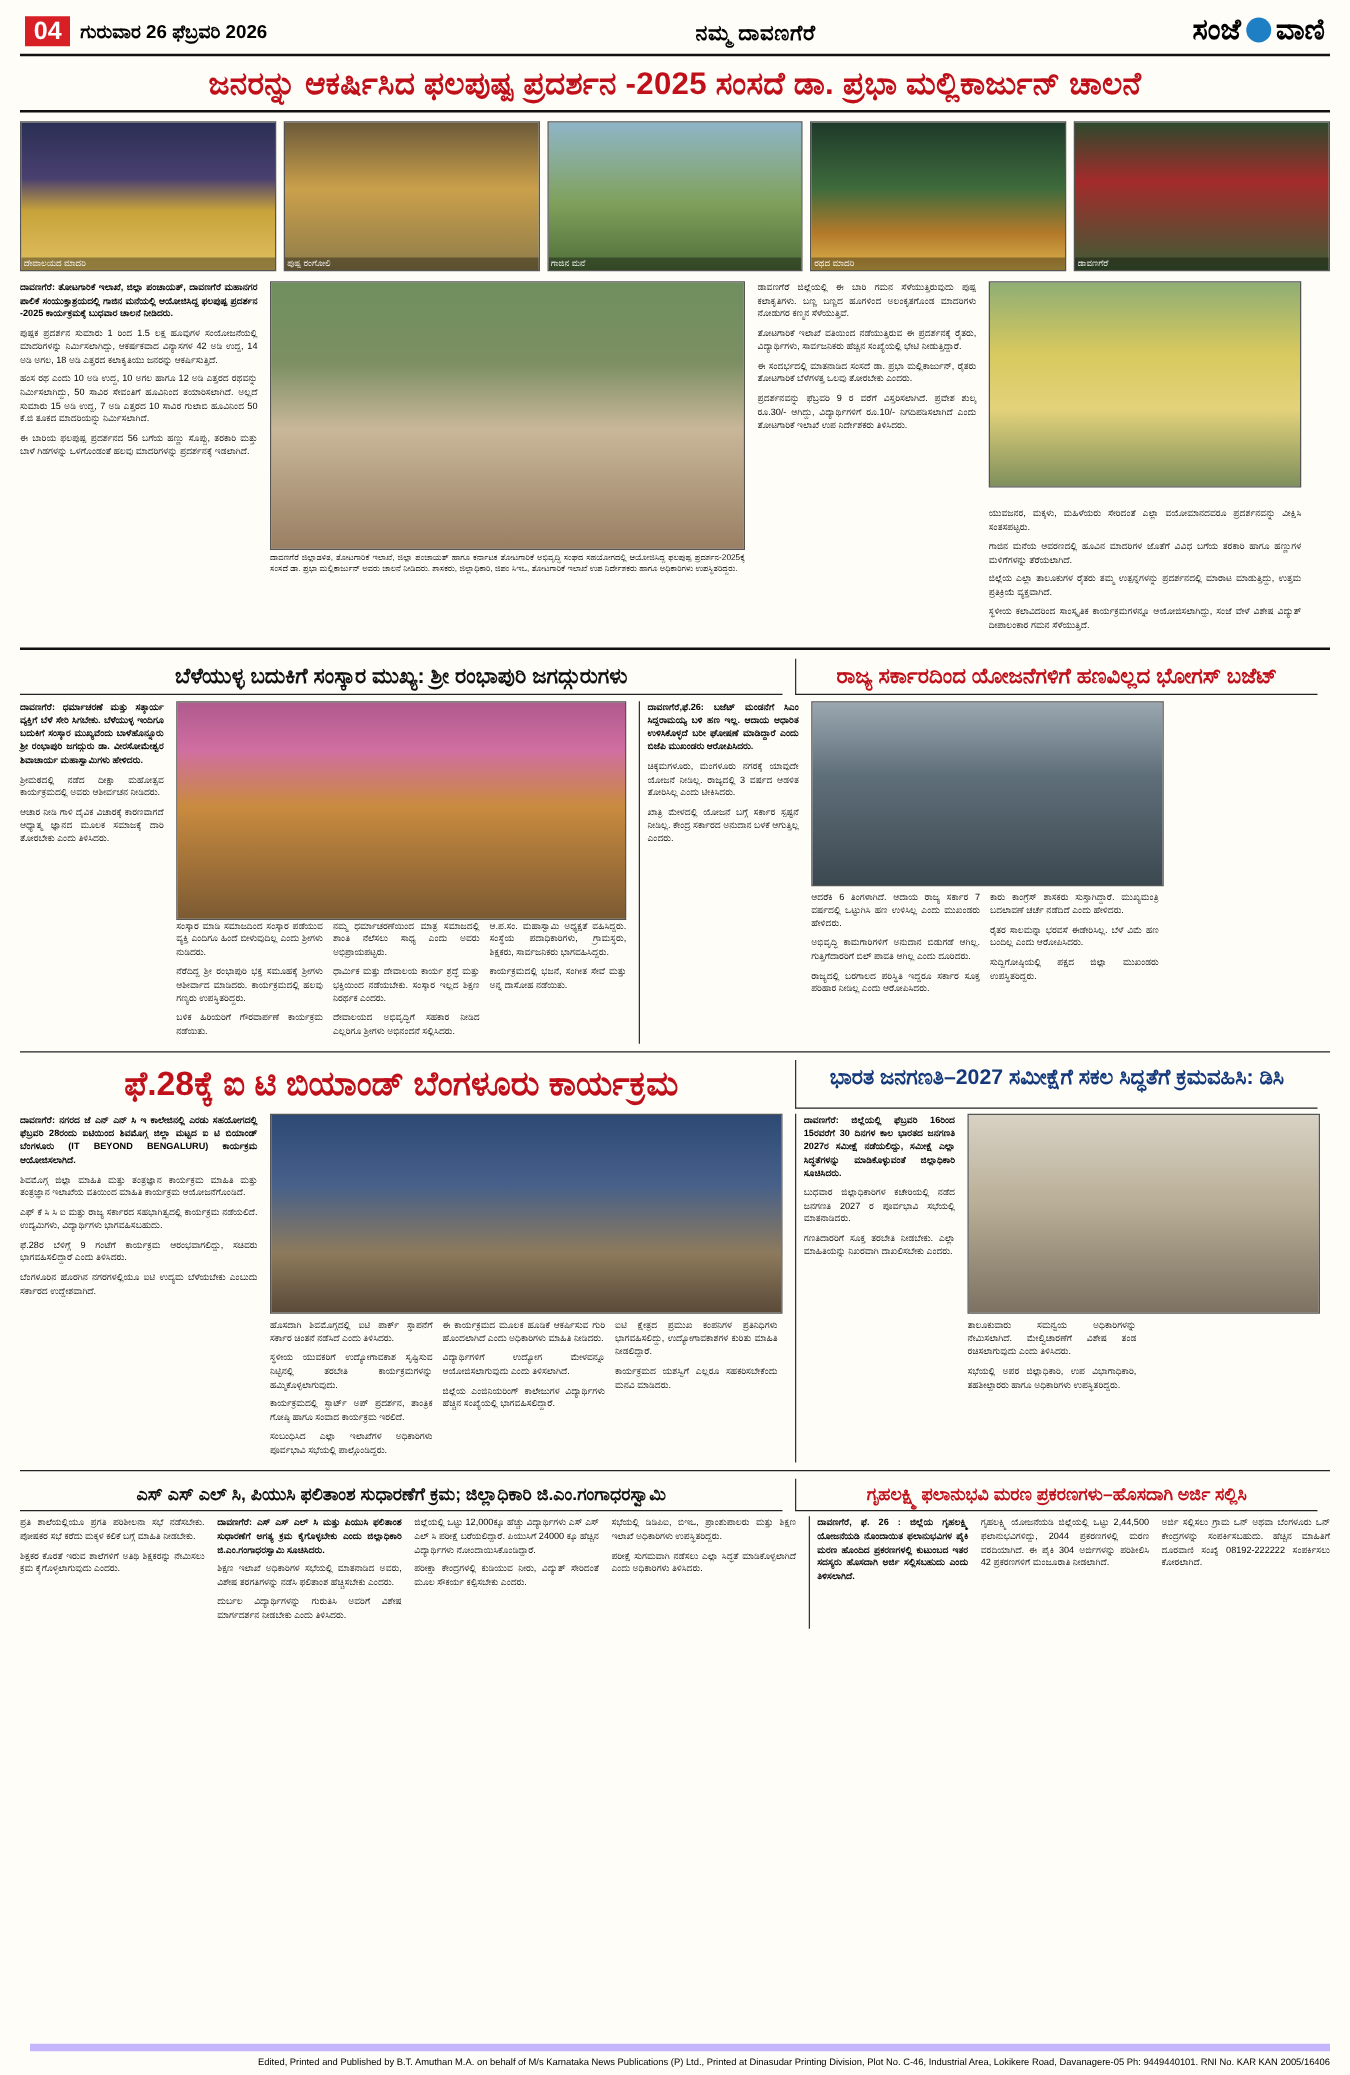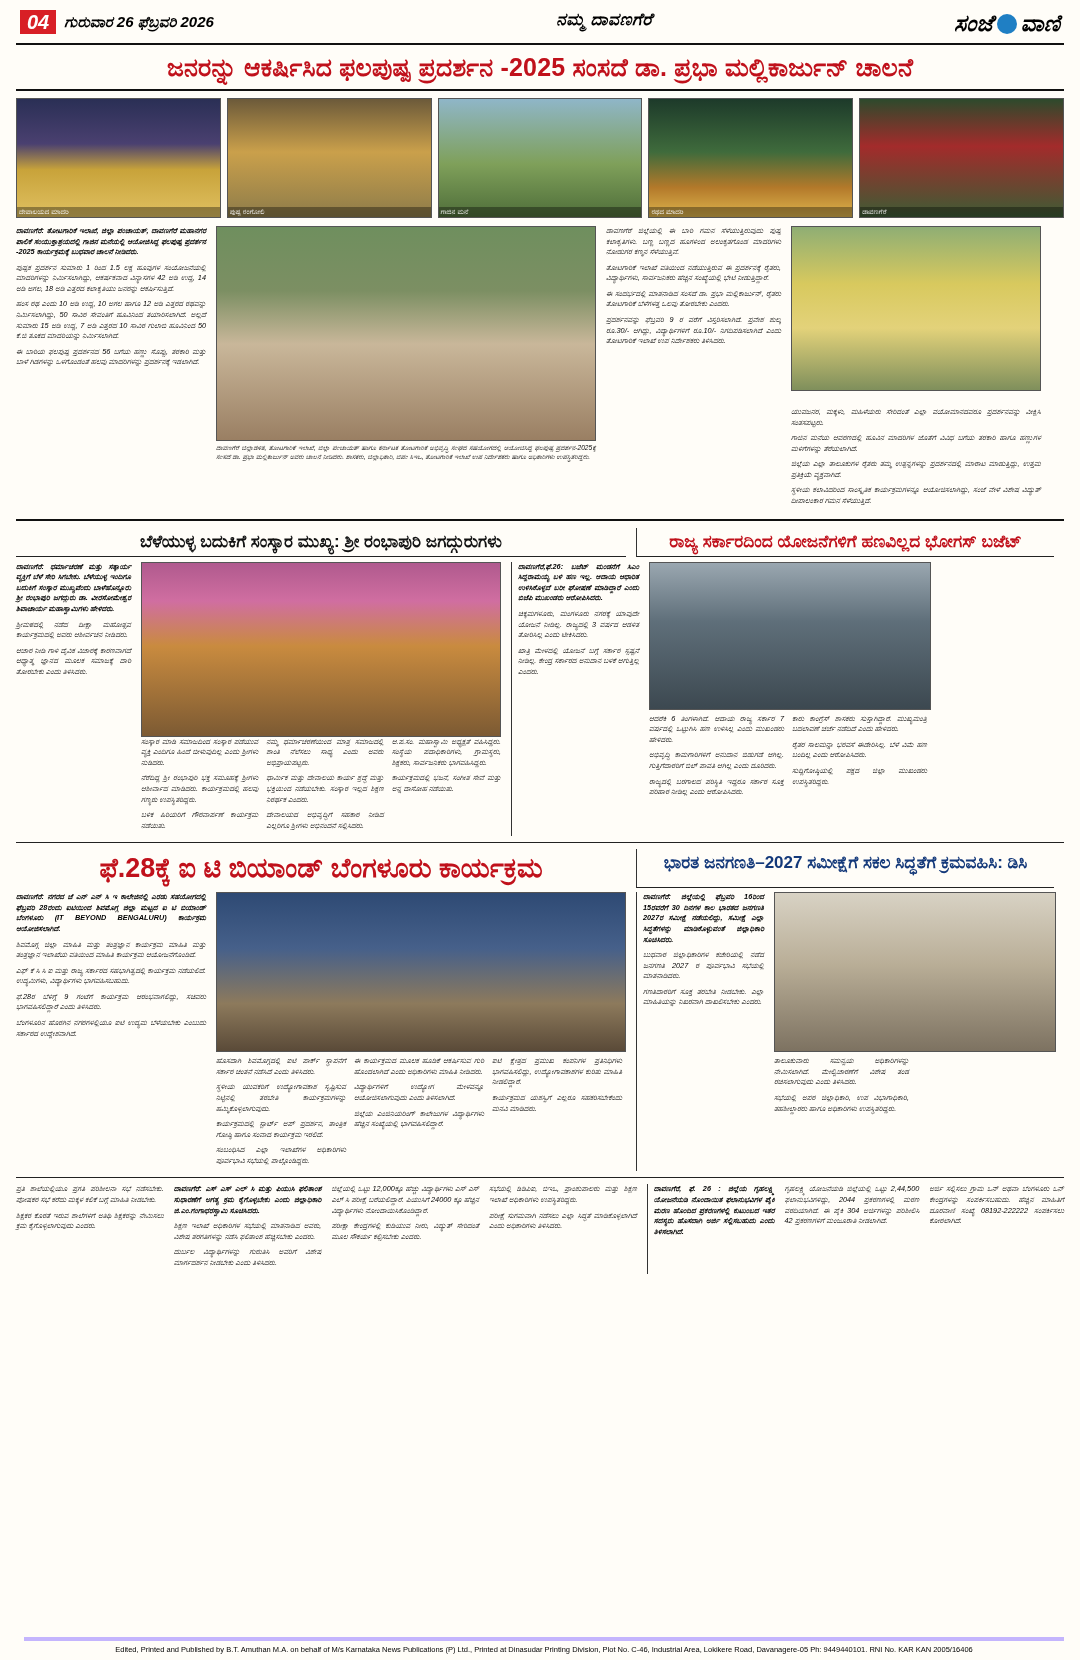--- a/index.html
+++ b/index.html
@@ -7,22 +7,22 @@
   body {
     width:1080px; height:1660px;
     background:#fffdf8;
     font-family:"Liberation Sans", sans-serif;
     color:#000;
     overflow:hidden;
   }
   .page { position:relative; width:1080px; height:1660px; padding:0 16px; }
 
   
-  .masthead { display:flex; align-items:flex-start; justify-content:space-between;
-              padding:10px 4px 6px 4px; border-bottom:2px solid #111;font-style:italic; }
+  .masthead { display:flex; align-items:flex-end; justify-content:space-between;
+              padding:10px 4px 6px 4px; border-bottom:2px solid #111; }
   .mh-left { display:flex; align-items:center; gap:8px; }
   .pagenum { background:#d81f26; color:#fff; font-weight:bold; font-size:20px;
              padding:2px 7px; line-height:1; }
   .mh-date { font-size:15px; font-weight:bold; }
   .mh-center { font-size:17px; font-weight:bold; letter-spacing:.5px;margin-left:41px; }
   .mh-right { display:flex; align-items:center; gap:4px; font-size:23px; font-weight:bold; }
   .mh-globe { width:20px; height:20px; border-radius:50%; background:#1f7fc4; display:inline-block; }
 
   
   .headline { text-align:center; font-size:25px; font-weight:bold; color:#c0111b;
@@ -33,21 +33,21 @@
   .ph { flex:1; border:1px solid #555; height:120px; position:relative; overflow:hidden; }
   .ph .cap { position:absolute; bottom:0; left:0; right:0; font-size:7px; color:#fff;
              background:rgba(0,0,0,.35); padding:1px 2px; }
   .p1 { background:linear-gradient(180deg,#2a2f55 0%,#4a4070 38%,#c8a33a 60%,#e0c061 100%); }
   .p2 { background:linear-gradient(180deg,#6c5a3a 0%,#caa04b 45%,#8e7c4a 100%); }
   .p3 { background:linear-gradient(180deg,#8fb6c8 0%,#7fa05a 55%,#4f6e3a 100%); }
   .p4 { background:linear-gradient(180deg,#1d3a2a 0%,#3f6b3c 45%,#b3792a 75%,#ddb44d 100%); }
   .p5 { background:linear-gradient(180deg,#2d4a2c 0%,#a32b2b 40%,#3d5c35 100%); }
 
   
-  .cols { display:flex; gap:10px; margin-top:8px;font-style:italic; }
+  .cols { display:flex; gap:10px; margin-top:8px; }
   .col { font-size:7.3px; line-height:1.45; text-align:justify; }
   .col p { margin:0 0 5px 0; }
   .lead { font-weight:bold; }
 
   .bigphoto { border:1px solid #555; height:215px;
      background:linear-gradient(180deg,#6f8f5e 0%,#7c8f63 30%,#c9b79a 55%,#9a7f63 100%); position:relative;}
   .photocap { font-size:6.6px; line-height:1.35; text-align:justify; margin-top:3px; }
 
   .sidephoto { border:1px solid #555; height:165px;
      background:linear-gradient(180deg,#8fae74 0%,#d8c95e 35%,#e3d27a 62%,#7f8f5c 100%); }
@@ -64,22 +64,22 @@
 
   .pan1 { border:1px solid #555; height:175px;
       background:linear-gradient(180deg,#b05a8e 0%,#d06ea1 22%,#c98b3f 48%,#7c5a33 100%); }
   .pan2 { border:1px solid #555; height:148px;
       background:linear-gradient(180deg,#9aa7b0 0%,#5f6f7a 40%,#3c4850 100%); }
   .pan3 { border:1px solid #555; height:160px;
       background:linear-gradient(180deg,#2e4a74 0%,#46608a 35%,#8d7a5c 70%,#5a4a38 100%); }
   .pan4 { border:1px solid #555; height:160px;
       background:linear-gradient(180deg,#d8d2c4 0%,#b9ae97 45%,#7d7261 100%); }
 
-  .footer { position:absolute; left:24px; right:16px; bottom:6px; text-align:center;
-            font-size:7.5px; border-top:4px solid #c4b5fd; padding-top:4px; }
+  .footer { position:absolute; left:24px; right:16px; bottom:6px; text-align:right;
+            font-size:7.5px; border-top:6px solid #c4b5fd; padding-top:4px; }
 </style>
 </head>
 <body>
 
 <div class="page">
 
   <div class="masthead">
     <div class="mh-left">
       <span class="pagenum">04</span>
       <span class="mh-date">ಗುರುವಾರ 26 ಫೆಬ್ರವರಿ 2026</span>
@@ -251,20 +251,28 @@
         <div class="col" style="width:135px">
           <p>ತಾಲೂಕುವಾರು ಸಮನ್ವಯ ಅಧಿಕಾರಿಗಳನ್ನು ನೇಮಿಸಲಾಗಿದೆ. ಮೇಲ್ವಿಚಾರಣೆಗೆ ವಿಶೇಷ ತಂಡ ರಚಿಸಲಾಗುವುದು ಎಂದು ತಿಳಿಸಿದರು.</p>
           <p>ಸಭೆಯಲ್ಲಿ ಅಪರ ಜಿಲ್ಲಾಧಿಕಾರಿ, ಉಪ ವಿಭಾಗಾಧಿಕಾರಿ, ತಹಶೀಲ್ದಾರರು ಹಾಗೂ ಅಧಿಕಾರಿಗಳು ಉಪಸ್ಥಿತರಿದ್ದರು.</p>
         </div>
       </div>
     </div>
   </div>
 
   <hr class="rule">
 
+  <div style="display:flex; gap:10px;">
+    <div style="width:610px; border-bottom:1px solid #222;">
+      <div class="sechead" style="font-size:14px">ಎಸ್ ಎಸ್ ಎಲ್ ಸಿ, ಪಿಯುಸಿ ಫಲಿತಾಂಶ ಸುಧಾರಣೆಗೆ ಕ್ರಮ; ಜಿಲ್ಲಾಧಿಕಾರಿ ಜಿ.ಎಂ.ಗಂಗಾಧರಸ್ವಾಮಿ</div>
+    </div>
+    <div style="width:418px; border-left:1px solid #333; border-bottom:1px solid #222;">
+      <div class="sechead red" style="font-size:14px">ಗೃಹಲಕ್ಷ್ಮಿ ಫಲಾನುಭವಿ ಮರಣ ಪ್ರಕರಣಗಳು–ಹೊಸದಾಗಿ ಅರ್ಜಿ ಸಲ್ಲಿಸಿ</div>
+    </div>
+  </div>
 
   <div class="cols" style="margin-top:4px">
     <div class="col" style="width:148px">
       <p>ಪ್ರತಿ ಶಾಲೆಯಲ್ಲಿಯೂ ಪ್ರಗತಿ ಪರಿಶೀಲನಾ ಸಭೆ ನಡೆಸಬೇಕು. ಪೋಷಕರ ಸಭೆ ಕರೆದು ಮಕ್ಕಳ ಕಲಿಕೆ ಬಗ್ಗೆ ಮಾಹಿತಿ ನೀಡಬೇಕು.</p>
       <p>ಶಿಕ್ಷಕರ ಕೊರತೆ ಇರುವ ಶಾಲೆಗಳಿಗೆ ಅತಿಥಿ ಶಿಕ್ಷಕರನ್ನು ನೇಮಿಸಲು ಕ್ರಮ ಕೈಗೊಳ್ಳಲಾಗುವುದು ಎಂದರು.</p>
     </div>
     <div class="col" style="width:148px">
       <p class="lead">ದಾವಣಗೆರೆ: ಎಸ್ ಎಸ್ ಎಲ್ ಸಿ ಮತ್ತು ಪಿಯುಸಿ ಫಲಿತಾಂಶ ಸುಧಾರಣೆಗೆ ಅಗತ್ಯ ಕ್ರಮ ಕೈಗೊಳ್ಳಬೇಕು ಎಂದು ಜಿಲ್ಲಾಧಿಕಾರಿ ಜಿ.ಎಂ.ಗಂಗಾಧರಸ್ವಾಮಿ ಸೂಚಿಸಿದರು.</p>
       <p>ಶಿಕ್ಷಣ ಇಲಾಖೆ ಅಧಿಕಾರಿಗಳ ಸಭೆಯಲ್ಲಿ ಮಾತನಾಡಿದ ಅವರು, ವಿಶೇಷ ತರಗತಿಗಳನ್ನು ನಡೆಸಿ ಫಲಿತಾಂಶ ಹೆಚ್ಚಿಸಬೇಕು ಎಂದರು.</p>
       <p>ದುರ್ಬಲ ವಿದ್ಯಾರ್ಥಿಗಳನ್ನು ಗುರುತಿಸಿ ಅವರಿಗೆ ವಿಶೇಷ ಮಾರ್ಗದರ್ಶನ ನೀಡಬೇಕು ಎಂದು ತಿಳಿಸಿದರು.</p>

